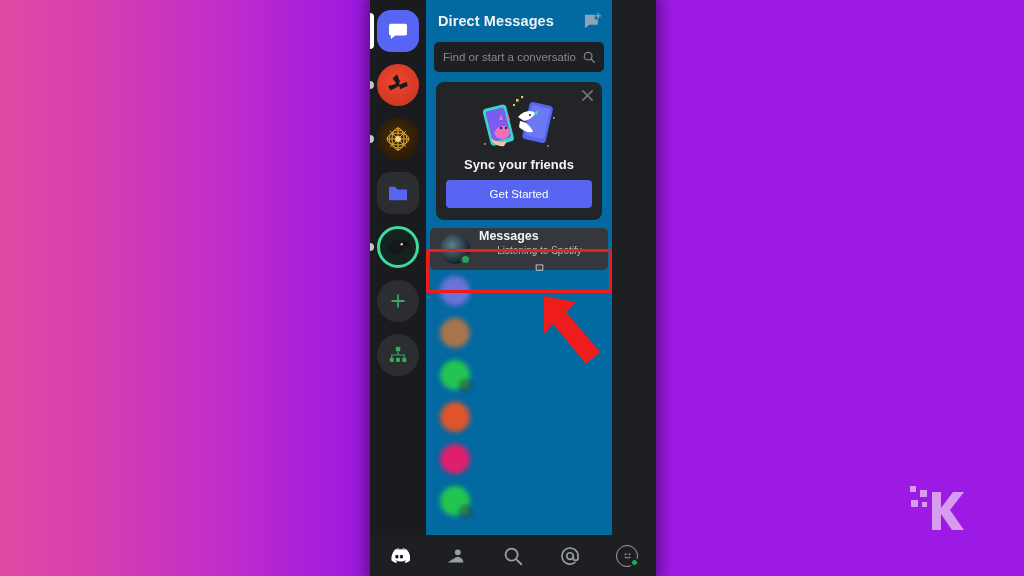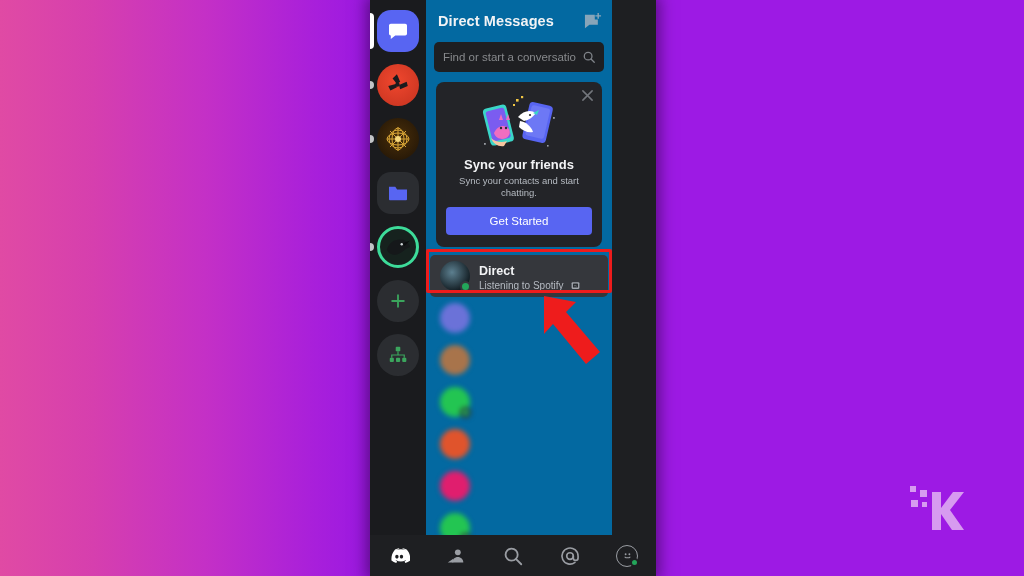--- a/index.html
+++ b/index.html
@@ -121,21 +121,21 @@
   .dm-avatar.hambo { background: radial-gradient(circle at 40% 38%, #5c7f8f, #141f25 72%); }
   .status-dot {
     position: absolute; right: -1px; bottom: -1px; width: 11px; height: 11px;
     border-radius: 50%; background: #23a55a; border: 2.5px solid #2b2d31;
   }
   .dm-row.selected .status-dot { border-color: #35373c; }
   .dm-meta { min-width: 0; flex: 1; }
   .dm-name { color: #f2f3f5; font-size: 12.5px; font-weight: bold; }
   .dm-status {
     color: #b5bac1; font-size: 10px; margin-top: 1px;
-    display: flex; align-items: center; gap: 7px;
+    display: flex; align-items: center; gap: 7px; flex-direction: column;
   }
   .spotify-badge { width: 9px; height: 9px; opacity: .85; }
 
   
   .dm-row.blurred .dm-avatar { filter: blur(2.4px); }
   .blur-line {
     background: #4a4d54; border-radius: 3px; filter: blur(2.6px); height: 8px;
   }
   .blur-line.sub { height: 6px; margin-top: 4px; background: #3c3f45; }
 
@@ -322,32 +322,31 @@
           </g>
           <g fill="#b5bac1" opacity=".8">
             <rect x="7" y="50" width="1.8" height="1.8"></rect>
             <rect x="76" y="24" width="1.8" height="1.8"></rect>
             <rect x="70" y="52" width="1.6" height="1.6"></rect>
           </g>
         </svg>
       </div>
 
       <div id="promo-title">Sync your friends</div>
-      <div id="promo-sub">Sync your contacts and start chatting.</div>
       <div id="promo-btn">Get Started</div>
     </div>
 
     <div id="dm-list">
 
       <div class="dm-row selected">
         <span class="dm-avatar hambo">
           <span class="status-dot"></span>
         </span>
         <span class="dm-meta">
-          <span class="dm-name">Direct</span>
+          <span class="dm-name">Messages</span>
           <span class="dm-status">
             <span>Listening to Spotify</span>
             <svg class="spotify-badge" viewBox="0 0 12 12">
               <rect x="0.8" y="1.5" width="10.4" height="9" rx="1.4" fill="#b5bac1"></rect>
               <rect x="2.6" y="3.2" width="6.8" height="5.6" rx=".8" fill="#2b2d31"></rect>
               <path d="M4 6.6c1.2-.7 2.6-.4 3.6.4" stroke="#b5bac1" stroke-width=".8" fill="none"></path>
             </svg>
           </span>
         </span>
       </div>

